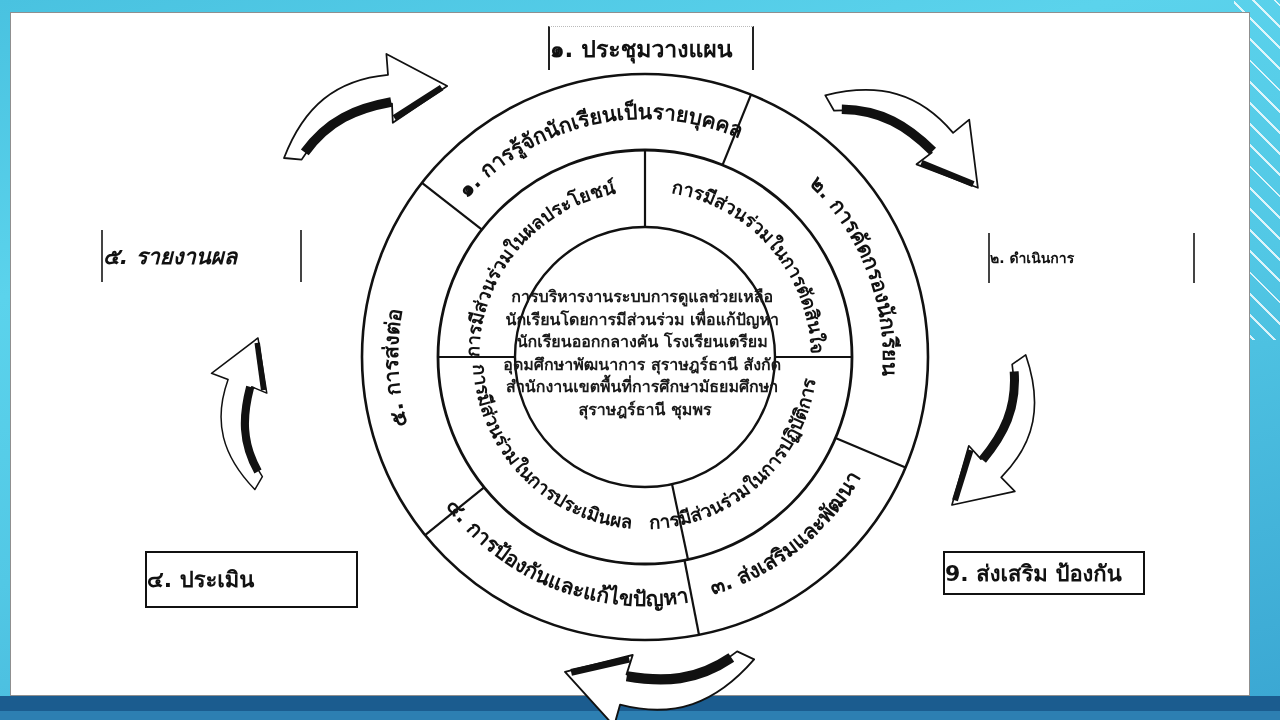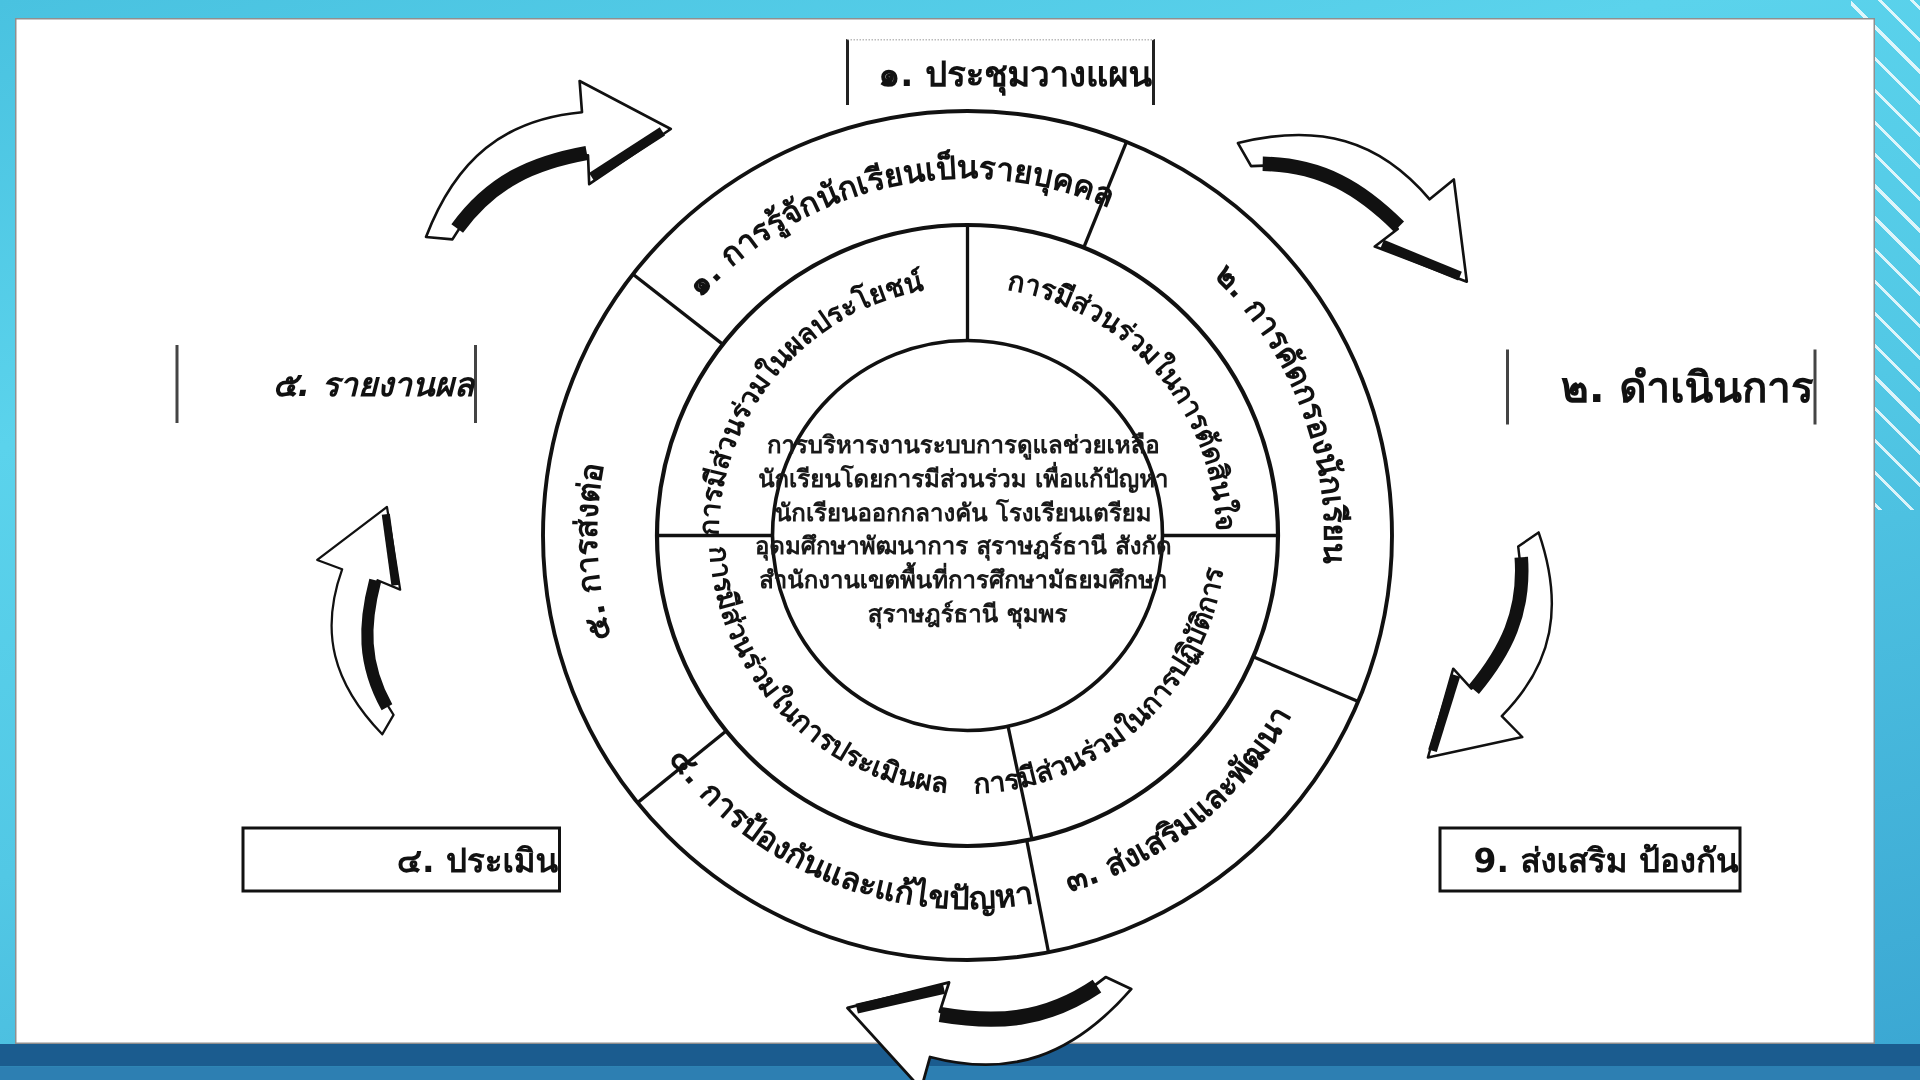--- a/index.html
+++ b/index.html
@@ -13,31 +13,31 @@
     background:repeating-linear-gradient(45deg,transparent 0 13px,rgba(255,255,255,.8) 13px 15px);
   }
   .bottom-band{position:absolute;left:0;right:0;top:696px;height:15px;background:#1b5c8f;}
   .bottom-band-light{position:absolute;left:0;right:0;top:711px;height:9px;background:#2d7fb2;}
   .card{
     position:absolute;left:10px;top:12px;width:1240px;height:684px;
     background:#ffffff;border:1px solid #8f8f8f;box-sizing:border-box;
   }
   svg.diagram{position:absolute;left:0;top:0;width:1280px;height:720px;}
   .lbl{
-    position:absolute;display:flex;align-items:center;justify-content:flex-end;
-    color:#111;font-weight:700;box-sizing:border-box;white-space:nowrap;margin-left:16px;
+    position:absolute;display:flex;align-items:center;justify-content:flex-start;
+    color:#111;font-weight:700;box-sizing:border-box;white-space:nowrap;
   }
   .lbl-top{left:548px;top:26px;width:206px;height:44px;font-size:23px;
     border-left:2px solid #222;border-right:2px solid #222;border-top:1px dotted #bbb;}
-  .lbl-right{left:988px;top:233px;width:207px;height:50px;font-size:28px;
+  .lbl-right{left:988px;top:233px;width:207px;height:50px;font-size:14px;
     border-left:2px solid #444;border-right:2px solid #444;}
   .lbl-left{left:101px;top:230px;width:201px;height:52px;font-size:22px;
     border-left:2px solid #444;border-right:2px solid #444;font-style:italic;}
   .lbl-box3{left:943px;top:551px;width:202px;height:44px;font-size:22px;border:2px solid #111;}
-  .lbl-box4{left:145px;top:551px;width:213px;height:44px;font-size:22px;border:2px solid #111;padding-left:28px;}
+  .lbl-box4{left:145px;top:551px;width:213px;height:57px;font-size:22px;border:2px solid #111;}
   .ring-text{fill:#111;font-weight:700;font-size:21px;}
   .ring-text-inner{fill:#111;font-weight:700;font-size:18.5px;}
   .center-text{fill:#1a1a1a;font-weight:600;font-size:16px;text-anchor:middle;}
 </style>
 </head>
 <body>
 
 <div class="stripes-tr"></div>
 <div class="bottom-band"></div>
 <div class="bottom-band-light"></div>

